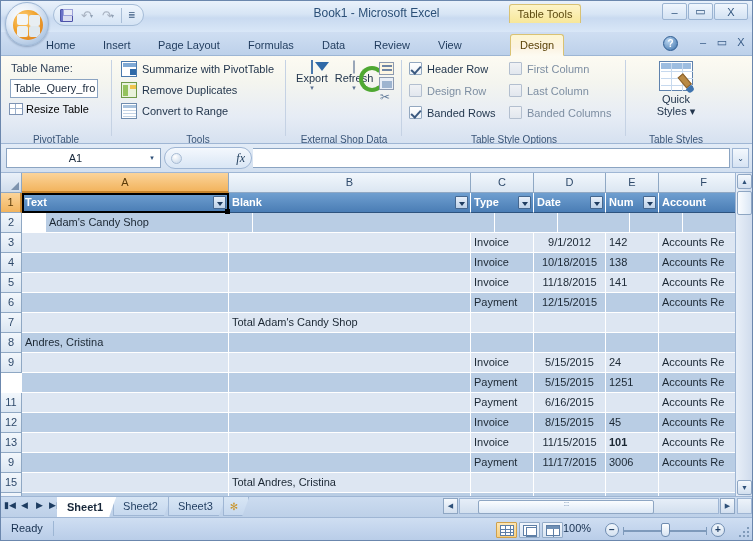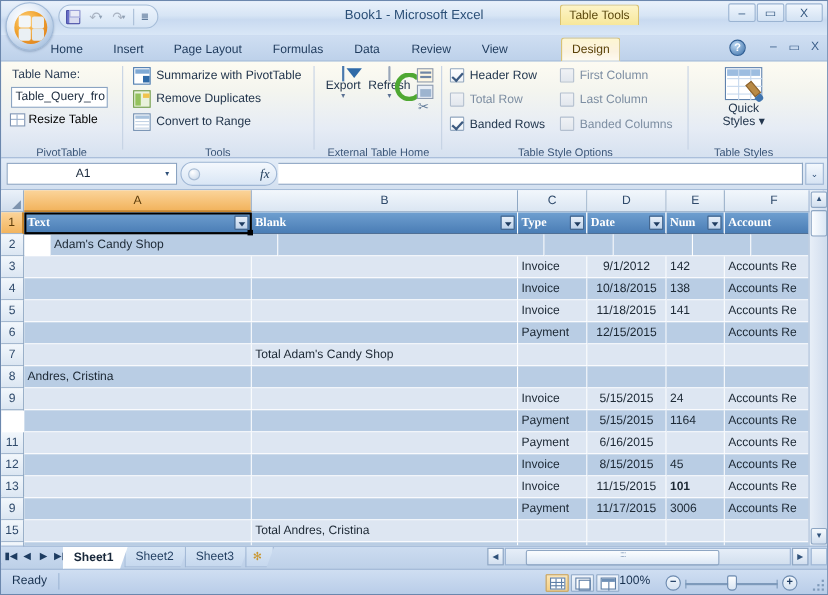--- a/index.html
+++ b/index.html
@@ -560,33 +560,33 @@
           <span class="bi ic-refresh"></span>
           <span class="cap">Refresh</span>
           <span class="dn">▾</span>
         </div>
         <div class="mini-stack" style="left:90px; top:5px;">
           <div class="mini-ic mini-props"></div>
           <div class="mini-ic mini-open"></div>
           <div class="mini-ic mini-unlink"></div>
         </div>
       </div>
-      <div class="glabel">External Table Home</div>
+      <div class="glabel">External Shop Data</div>
     </div>
     <div class="gsep" style="left:400px;"></div>
 
     <div class="rgroup" style="left:404px; width:218px;">
       <div class="gbody">
         <div class="chk-item" style="left:4px;  top:5px;">
           <span class="cbox on"></span>
           <span>Header Row</span>
         </div>
         <div class="chk-item dim" style="left:4px;  top:27px;">
           <span class="cbox off"></span>
-          <span>Total Row</span>
+          <span>Design Row</span>
         </div>
         <div class="chk-item" style="left:4px;  top:49px;">
           <span class="cbox on"></span>
           <span>Banded Rows</span>
         </div>
         <div class="chk-item dim" style="left:104px; top:5px;">
           <span class="cbox off"></span>
           <span>First Column</span>
         </div>
         <div class="chk-item dim" style="left:104px; top:27px;">
@@ -660,21 +660,21 @@
       <div class="rh" style="top:200px;">11</div>
       <div class="rh" style="top:220px;">12</div>
       <div class="rh" style="top:240px;">13</div>
       <div class="rh" style="top:260px;">9</div>
       <div class="rh" style="top:280px;">15</div>
       <div class="rh" style="top:300px;">16</div>
     </div>
 
     <div class="cells">
 
-      <div class="row hdr" style="top:0px;font-family:Liberation Serif, serif;">
+      <div class="row hdr" style="top:0px;">
         <div class="cell" style="left:0px;   width:207px;">Text<span class="filt"></span></div>
         <div class="cell" style="left:207px; width:242px;">Blank<span class="filt"></span></div>
         <div class="cell" style="left:449px; width:63px;">Type<span class="filt"></span></div>
         <div class="cell" style="left:512px; width:72px;">Date<span class="filt"></span></div>
         <div class="cell" style="left:584px; width:53px;">Num<span class="filt"></span></div>
         <div class="cell" style="left:637px; width:90px;">Account</div>
       </div>
 
       <div class="row band-a" style="top:20px;margin-left:24px;">
         <div class="cell" style="left:0px;   width:207px;">Adam's Candy Shop</div>
@@ -746,21 +746,21 @@
         <div class="cell num" style="left:512px; width:72px;">5/15/2015</div>
         <div class="cell" style="left:584px; width:53px;">24</div>
         <div class="cell" style="left:637px; width:90px;">Accounts Re</div>
       </div>
 
       <div class="row band-a" style="top:180px;">
         <div class="cell" style="left:0px;   width:207px;"></div>
         <div class="cell" style="left:207px; width:242px;"></div>
         <div class="cell" style="left:449px; width:63px;">Payment</div>
         <div class="cell num" style="left:512px; width:72px;">5/15/2015</div>
-        <div class="cell" style="left:584px; width:53px;">1164</div>
+        <div class="cell" style="left:584px; width:53px;">1251</div>
         <div class="cell" style="left:637px; width:90px;">Accounts Re</div>
       </div>
 
       <div class="row band-b" style="top:200px;">
         <div class="cell" style="left:0px;   width:207px;"></div>
         <div class="cell" style="left:207px; width:242px;"></div>
         <div class="cell" style="left:449px; width:63px;">Payment</div>
         <div class="cell num" style="left:512px; width:72px;">6/16/2015</div>
         <div class="cell" style="left:584px; width:53px;"></div>
         <div class="cell" style="left:637px; width:90px;">Accounts Re</div>

